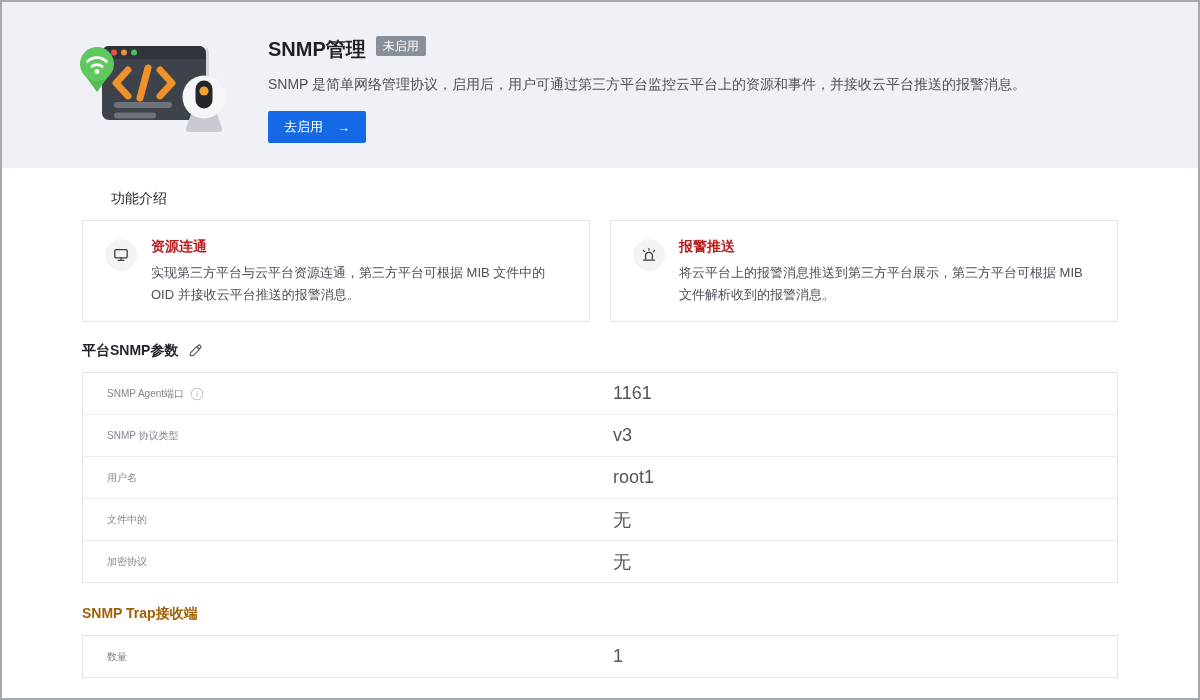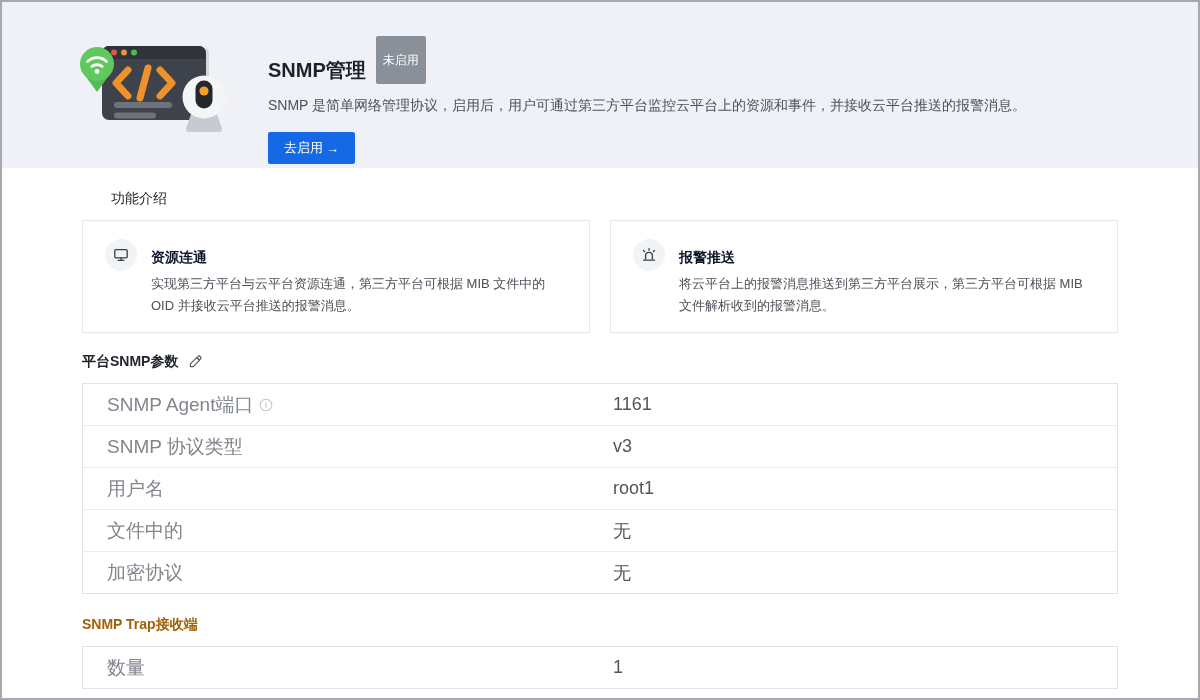--- a/index.html
+++ b/index.html
@@ -6,60 +6,60 @@
   body {
     width:1200px; height:700px; box-sizing:border-box;
     border:2px solid #a6a9ad; overflow:hidden;
     font-family:"Liberation Sans","DejaVu Sans",sans-serif;
     color:#22262c;
   }
   
   .hero { height:166px; background:#eff1f6; display:flex; }
   .hero-art { flex:none; margin:24px 0 0 74px; width:170px; height:122px; }
   .hero-main { margin-left:22px; padding-top:34px; }
-  .hero-title-row { display:flex; align-items:flex-end; gap:10px; }
+  .hero-title-row { display:flex; align-items:flex-start; gap:10px; }
   .hero-title { font-size:20px; font-weight:600; color:#1d2126; }
   .badge {
     background:#8a9099; color:#fff; font-size:12px; line-height:18px;
-    padding:15px 7px; border-radius:2px;
+    padding:1px 7px; border-radius:2px;
   }
   .hero-desc { margin-top:13px; font-size:14px; color:#4c5158; }
   .enable-btn {
-    margin-top:17px; display:inline-flex; align-items:center; gap:3px;
+    margin-top:17px; display:inline-flex; align-items:center; gap:14px;
     background:#1569e6; color:#fff; border:none; cursor:pointer;
     font-size:13px; padding:7px 16px; border-radius:2px;
     font-family:inherit;
   }
   
   .content { padding:0 80px; }
   .section-label { margin-top:22px; font-size:14px; color:#24292f;margin-left:29px; }
   .cards { display:flex; gap:20px; margin-top:12px; }
   .card {
     flex:1; border:1px solid #e5e6eb; background:#fff;
     padding:17px 22px 15px 22px; display:flex; box-sizing:border-box;
   }
   .card-icon {
     width:32px; height:32px; border-radius:50%; background:#f2f3f5;
     display:flex; align-items:center; justify-content:center; flex:none;
     margin-top:1px;
   }
   .card-body { margin-left:14px; }
-  .card-title { font-size:14px; font-weight:700; color:#0f172a;margin-top:11px; }
+  .card-title { font-size:14px; font-weight:700; color:#b91c1c; }
   .card-desc { margin-top:6px; font-size:13px; color:#4c5158; line-height:22px; max-width:448px; }
   .param-head {
     margin-top:20px; display:flex; align-items:center; gap:10px;
     font-size:14px; font-weight:600; color:#22262c;
   }
   .edit-btn { display:inline-flex; cursor:pointer; }
   .table { margin-top:12px; border:1px solid #e2e4e8; }
   .trow { display:flex; align-items:center; height:41px; border-bottom:1px solid #ebedf0; background:#fff; }
   .trow:last-child { border-bottom:none; }
   .tlabel {
     width:506px; flex:none; padding-left:24px; box-sizing:content-box;
-    font-size:19px; color:#81868d; display:flex; align-items:center; gap:6px;
+    font-size:10px; color:#81868d; display:flex; align-items:center; gap:6px;
   }
   .tvalue { flex:1; font-size:18px; color:#51565d; }
   .trap-head { margin-top:22px; font-size:14px; font-weight:700; color:#a16207; }
   .info-wrap { display:inline-flex; cursor:pointer; }
 </style>
 </head>
 <body>
 
 <div class="hero">
   <div class="hero-art">

